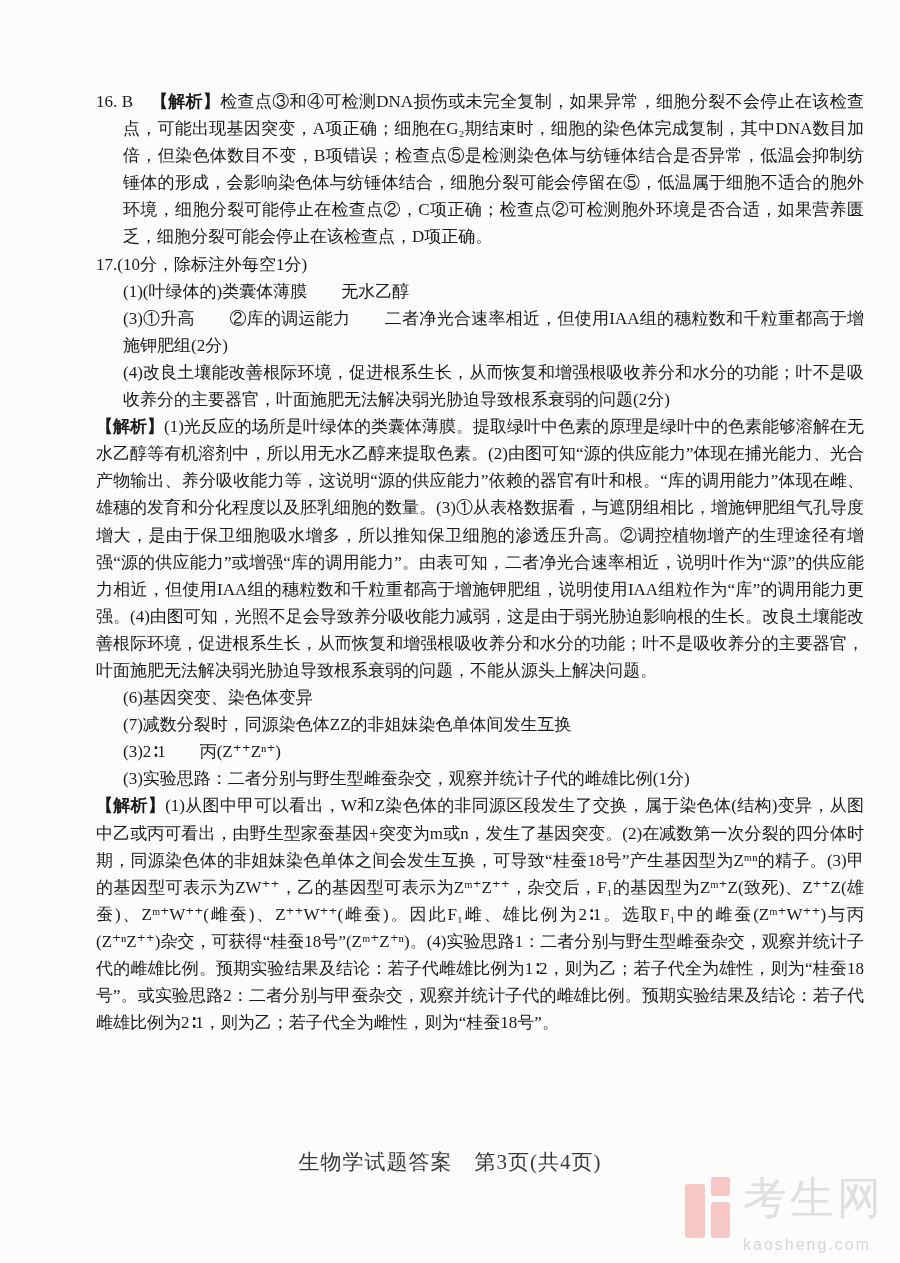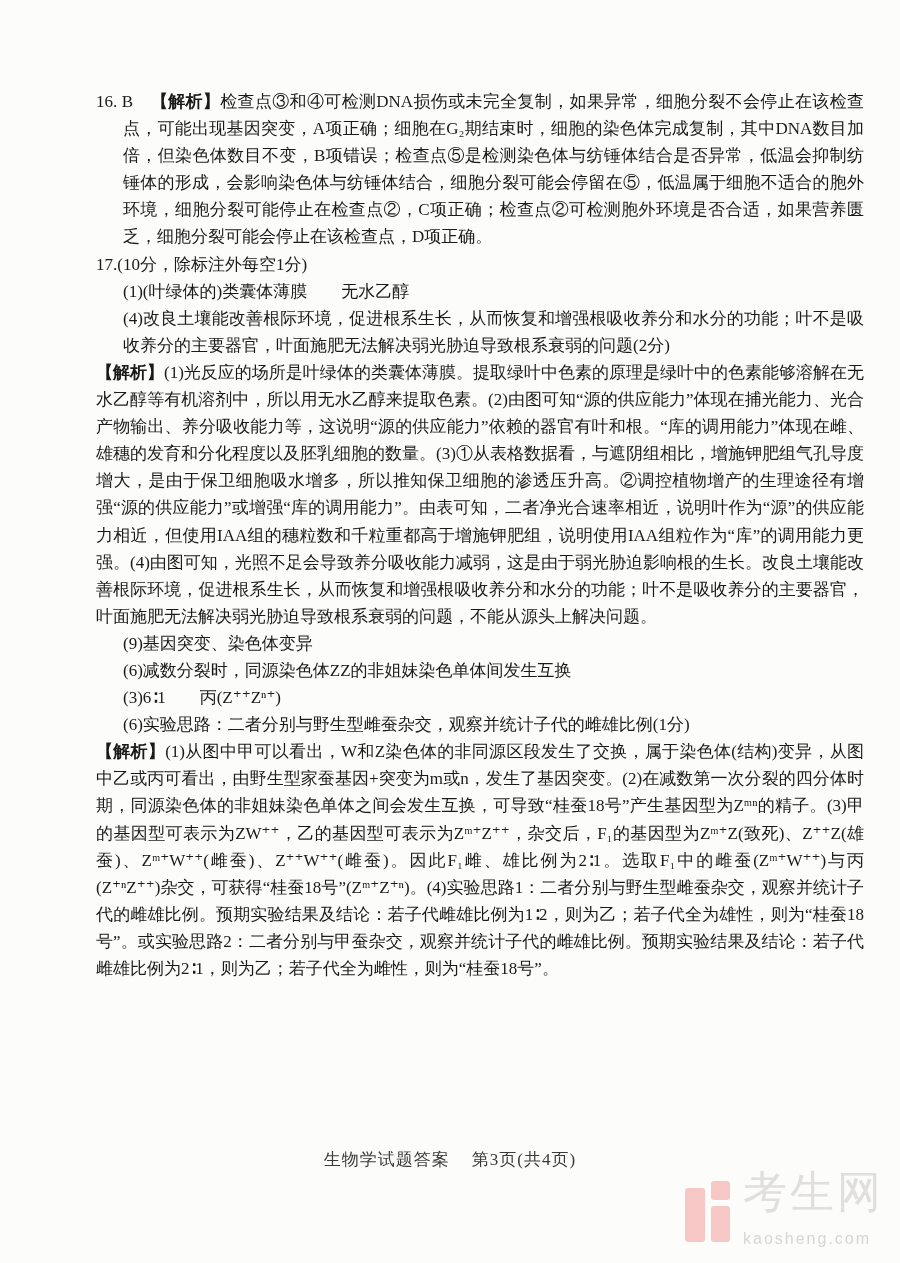--- a/index.html
+++ b/index.html
@@ -26,30 +26,30 @@
   .hang { padding-left:27px; text-indent:-27px; }
   .ans  { padding-left:27px; }
   .bold, .section-title, .hl { font-weight:bold; }
   .section-title { margin-top:1px; }
   .q-header { margin-top:1px; }
   .footer {
     position:absolute;
     left:0; top:1148px;
     width:900px;
     text-align:center;
-    font-size:17px;
+    font-size:21px;
     color:#3a3a3a;
     letter-spacing:1px;
   }
   .footer .gap { display:inline-block; width:22px; }
   
   .watermark {
     position:absolute;
-    right:16px; bottom:16px;
-    display:flex; align-items:flex-end; gap:12px;
+    right:16px; bottom:10px;
+    display:flex; align-items:flex-start; gap:12px;
     user-select:none;
   }
   .wm-logo { position:relative; width:46px; height:66px; }
   .wm-logo span { position:absolute; background:var(--wm-pink,#f7c7c6); border-radius:3px; }
   .wm-bar-left  { left:0;    top:7px;  width:20px; height:54px; }
   .wm-sq-top    { left:26px; top:0;    width:19px; height:19px; }
   .wm-bar-right { left:26px; top:25px; width:19px; height:36px; }
   .wm-text { display:flex; flex-direction:column; line-height:1; }
   .wm-brand {
     font-size:44px;
@@ -70,28 +70,29 @@
 
 <div class="page">
 
   <div class="content">
 
     <p class="hang"><span>16. B　</span><span class="hl">【解析】</span><span>检查点③和④可检测DNA损伤或未完全复制，如果异常，细胞分裂不会停止在该检查点，可能出现基因突变，A项正确；细胞在G₂期结束时，细胞的染色体完成复制，其中DNA数目加倍，但染色体数目不变，B项错误；检查点⑤是检测染色体与纺锤体结合是否异常，低温会抑制纺锤体的形成，会影响染色体与纺锤体结合，细胞分裂可能会停留在⑤，低温属于细胞不适合的胞外环境，细胞分裂可能停止在检查点②，C项正确；检查点②可检测胞外环境是否合适，如果营养匮乏，细胞分裂可能会停止在该检查点，D项正确。</span></p>
 
 
     <p class="q-header">17.(10分，除标注外每空1分)</p>
     <p class="ans">(1)(叶绿体的)类囊体薄膜　　无水乙醇</p>
+    <p class="ans">(3)①升高　　②库的调运能力　　二者净光合速率相近，但使用IAA组的穗粒数和千粒重都高于增施钾肥组(2分)</p>
     <p class="ans">(4)改良土壤能改善根际环境，促进根系生长，从而恢复和增强根吸收养分和水分的功能；叶不是吸收养分的主要器官，叶面施肥无法解决弱光胁迫导致根系衰弱的问题(2分)</p>
 
     <p><span class="hl">【解析】</span><span>(1)光反应的场所是叶绿体的类囊体薄膜。提取绿叶中色素的原理是绿叶中的色素能够溶解在无水乙醇等有机溶剂中，所以用无水乙醇来提取色素。(2)由图可知“源的供应能力”体现在捕光能力、光合产物输出、养分吸收能力等，这说明“源的供应能力”依赖的器官有叶和根。“库的调用能力”体现在雌、雄穗的发育和分化程度以及胚乳细胞的数量。(3)①从表格数据看，与遮阴组相比，增施钾肥组气孔导度增大，是由于保卫细胞吸水增多，所以推知保卫细胞的渗透压升高。②调控植物增产的生理途径有增强“源的供应能力”或增强“库的调用能力”。由表可知，二者净光合速率相近，说明叶作为“源”的供应能力相近，但使用IAA组的穗粒数和千粒重都高于增施钾肥组，说明使用IAA组粒作为“库”的调用能力更强。(4)由图可知，光照不足会导致养分吸收能力减弱，这是由于弱光胁迫影响根的生长。改良土壤能改善根际环境，促进根系生长，从而恢复和增强根吸收养分和水分的功能；叶不是吸收养分的主要器官，叶面施肥无法解决弱光胁迫导致根系衰弱的问题，不能从源头上解决问题。</span></p>
 
-    <p class="ans">(9)基因突变、染色体变异</p>
-    <p class="ans">(6)减数分裂时，同源染色体ZZ的非姐妹染色单体间发生互换</p>
-    <p class="ans">(3)6∶1　　丙(Z⁺⁺Zⁿ⁺)</p>
-    <p class="ans">(6)实验思路：二者分别与野生型雌蚕杂交，观察并统计子代的雌雄比例(1分)</p>
+    <p class="ans">(6)基因突变、染色体变异</p>
+    <p class="ans">(7)减数分裂时，同源染色体ZZ的非姐妹染色单体间发生互换</p>
+    <p class="ans">(3)2∶1　　丙(Z⁺⁺Zⁿ⁺)</p>
+    <p class="ans">(3)实验思路：二者分别与野生型雌蚕杂交，观察并统计子代的雌雄比例(1分)</p>
 
     <p><span class="hl">【解析】</span><span>(1)从图中甲可以看出，W和Z染色体的非同源区段发生了交换，属于染色体(结构)变异，从图中乙或丙可看出，由野生型家蚕基因+突变为m或n，发生了基因突变。(2)在减数第一次分裂的四分体时期，同源染色体的非姐妹染色单体之间会发生互换，可导致“桂蚕18号”产生基因型为Zᵐⁿ的精子。(3)甲的基因型可表示为ZW⁺⁺，乙的基因型可表示为Zᵐ⁺Z⁺⁺，杂交后，F₁的基因型为Zᵐ⁺Z(致死)、Z⁺⁺Z(雄蚕)、Zᵐ⁺W⁺⁺(雌蚕)、Z⁺⁺W⁺⁺(雌蚕)。因此F₁雌、雄比例为2∶1。选取F₁中的雌蚕(Zᵐ⁺W⁺⁺)与丙(Z⁺ⁿZ⁺⁺)杂交，可获得“桂蚕18号”(Zᵐ⁺Z⁺ⁿ)。(4)实验思路1：二者分别与野生型雌蚕杂交，观察并统计子代的雌雄比例。预期实验结果及结论：若子代雌雄比例为1∶2，则为乙；若子代全为雄性，则为“桂蚕18号”。或实验思路2：二者分别与甲蚕杂交，观察并统计子代的雌雄比例。预期实验结果及结论：若子代雌雄比例为2∶1，则为乙；若子代全为雌性，则为“桂蚕18号”。</span></p>
 
   </div>
 
   <div class="footer"><span>生物学试题答案</span><span class="gap"></span><span>第3页(共4页)</span></div>
 
   <div class="watermark">
     <div class="wm-logo">
       <span class="wm-bar-left"></span>

